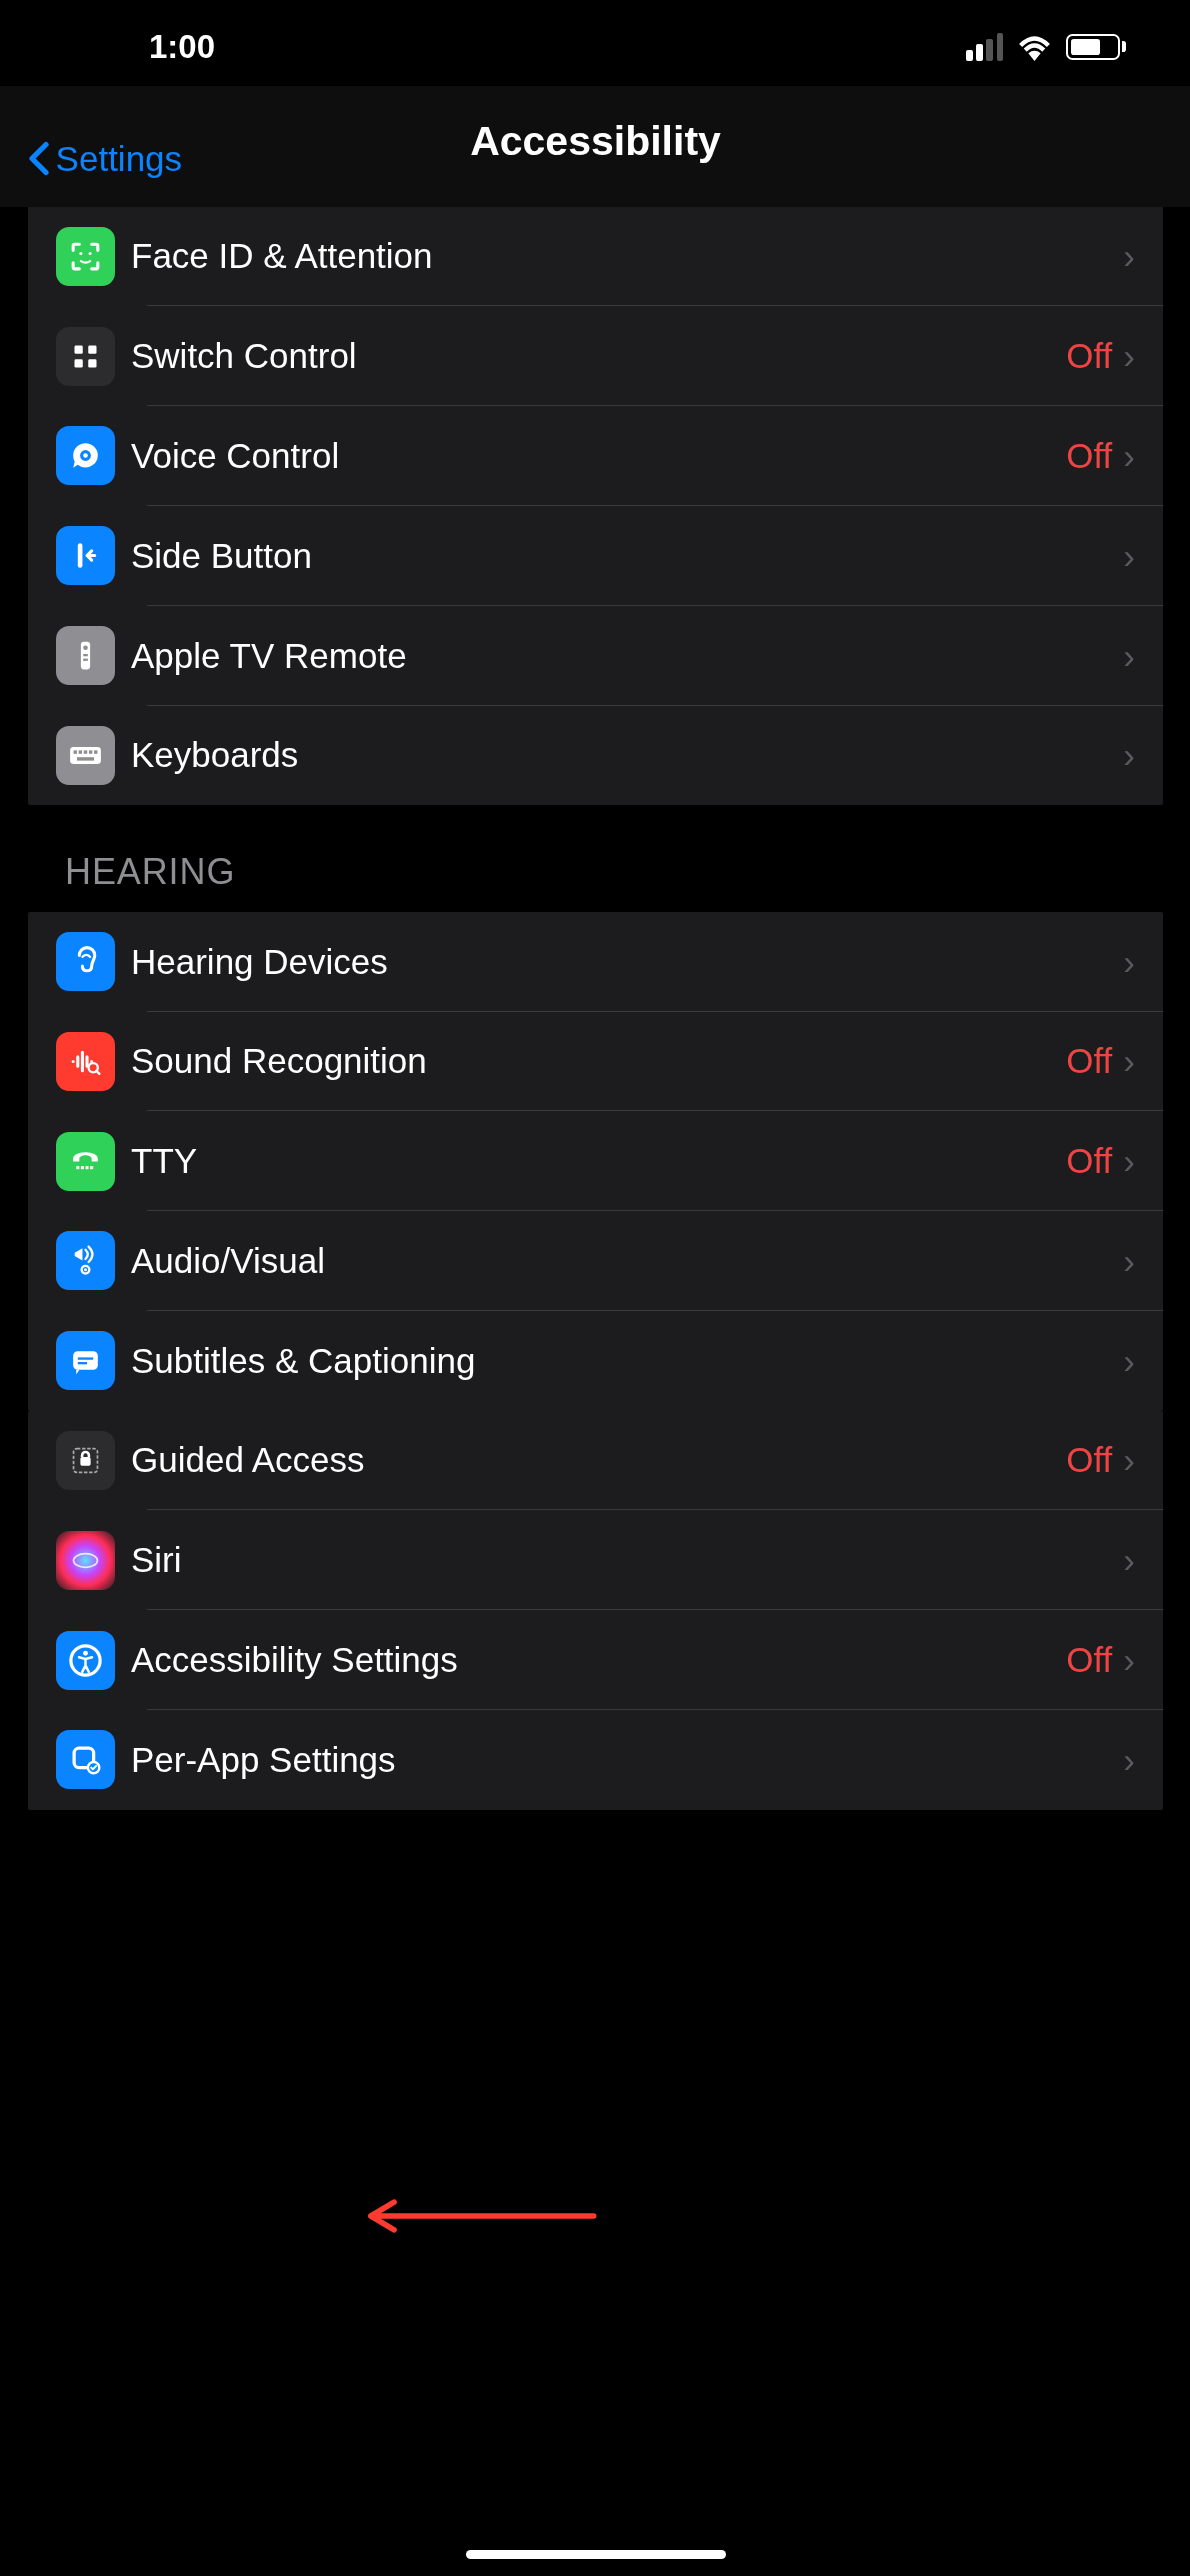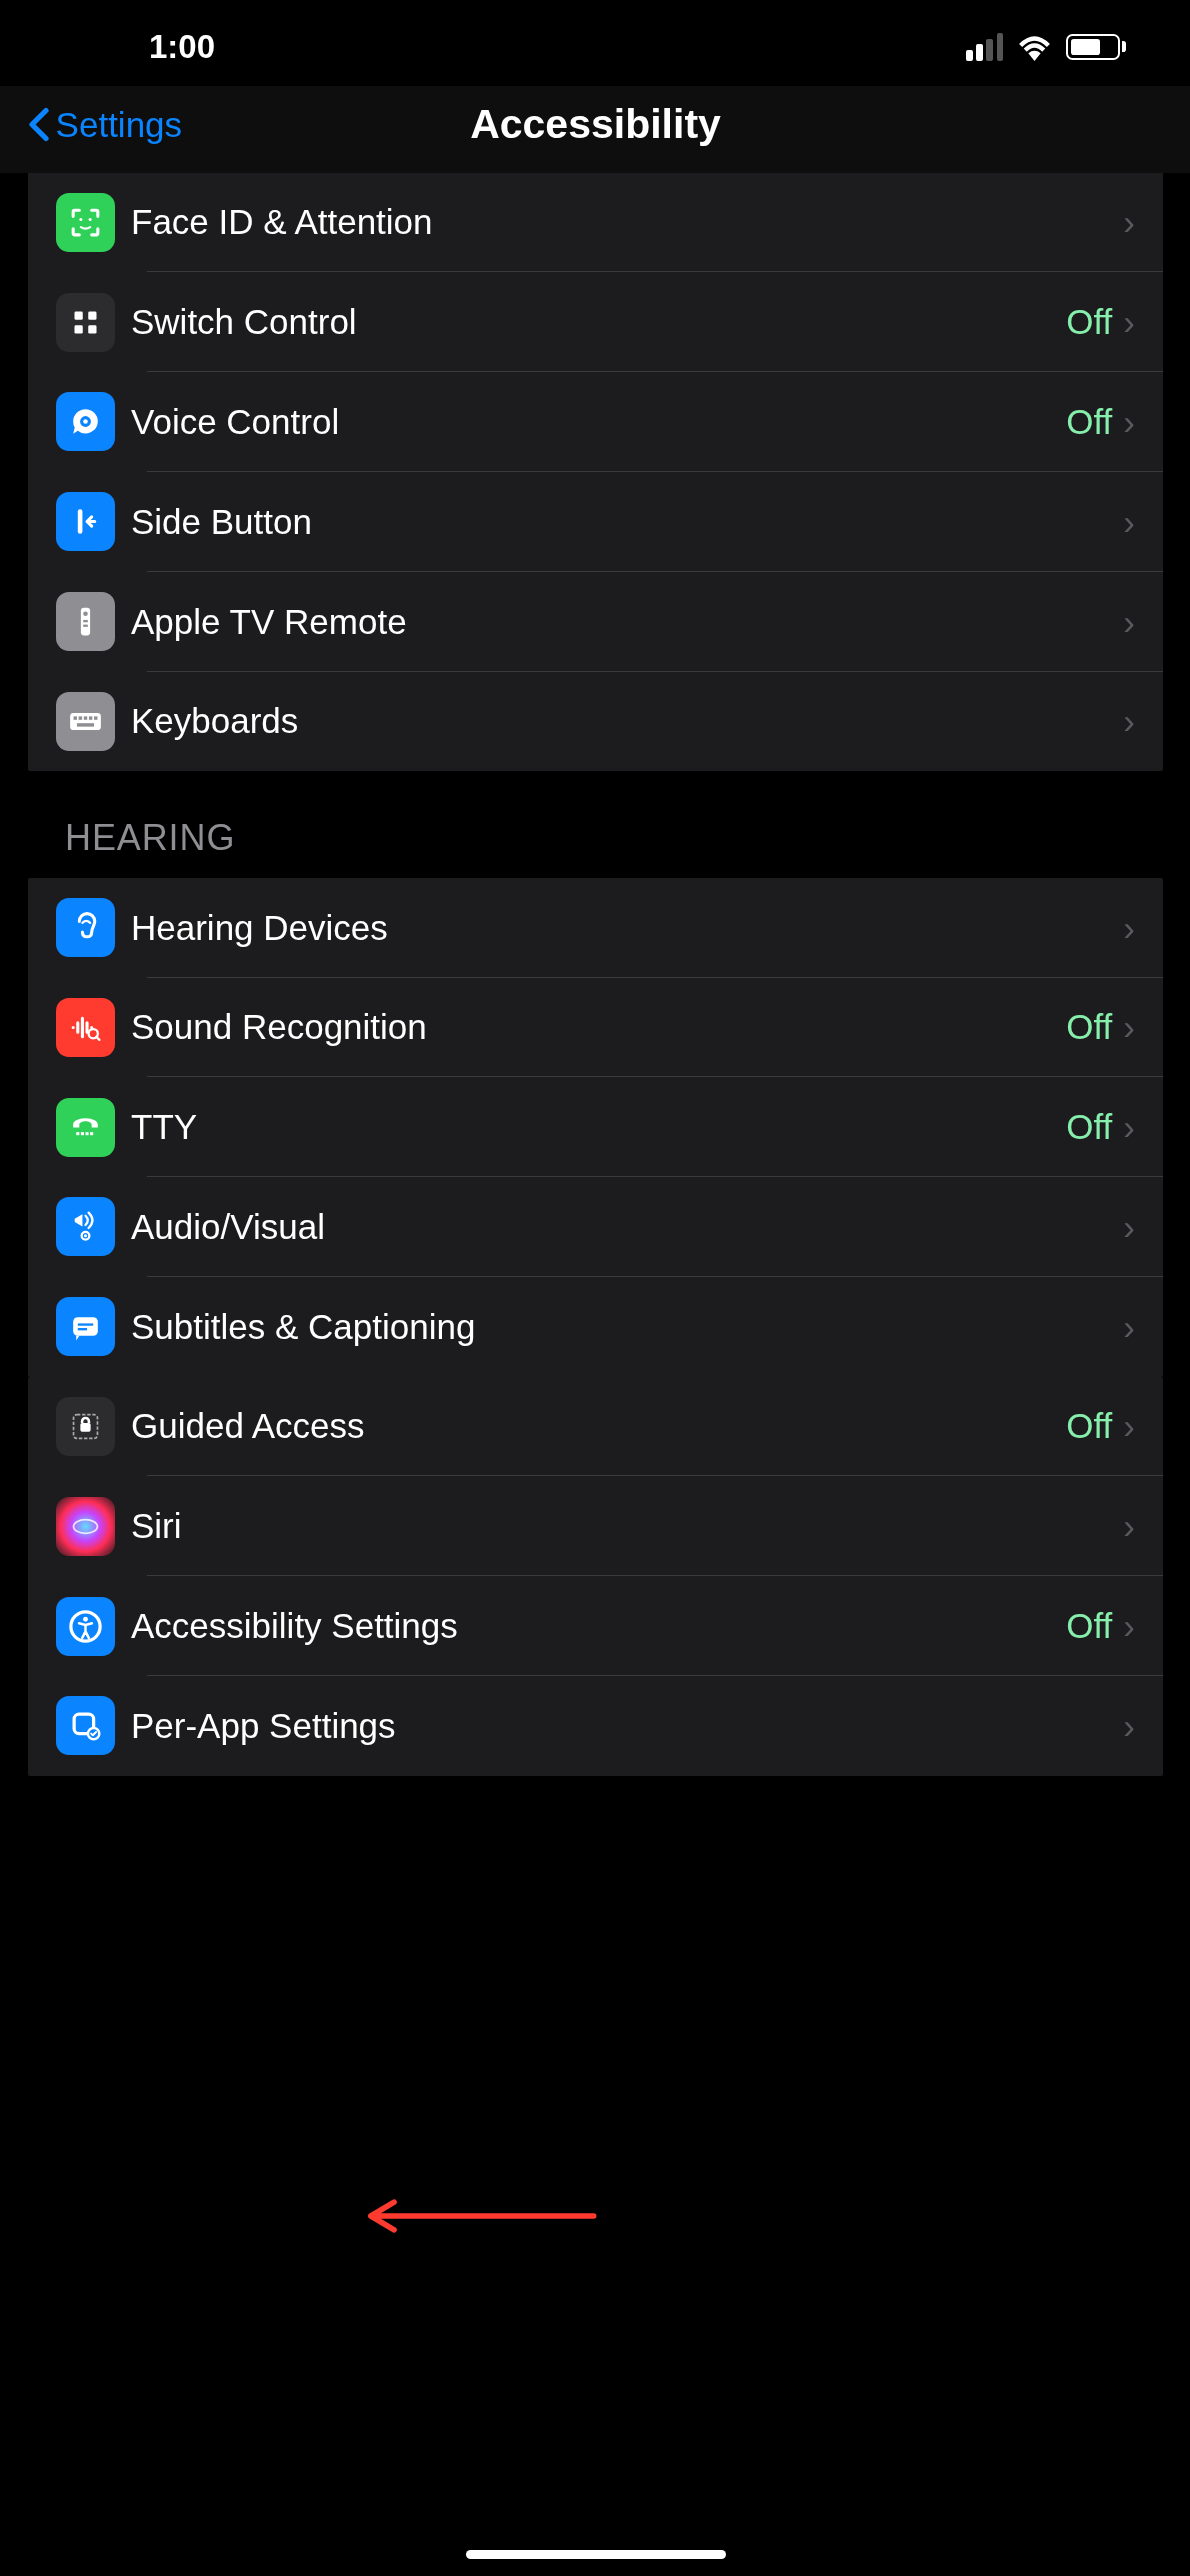--- a/index.html
+++ b/index.html
@@ -30,21 +30,21 @@
     .battery-fill { background: #fff; border-radius: 2.8px; width: 65%; }
     .battery-tip { width: 3.7px; height: 11px; background: #fff; border-radius: 0 2.8px 2.8px 0; margin-left: 1.9px; }
     
     .nav-bar {
       display: flex;
       align-items: center;
       padding: 18.5px 28px 28px 28px;
       position: relative;
       background: #0e0e0e;
     }
-    .back-button { display: flex; align-items: center; color: #0a84ff; font-size: 35px; gap: 5.6px; }
+    .back-button { display: flex; align-items: center; color: #0a84ff; font-size: 35px; gap: 5.6px; margin-top: 34px; }
     .nav-title { position: absolute; left: 50%; transform: translateX(-50%); font-size: 41px; font-weight: 600; }
     
     .content { padding: 0 28px; }
     
     .section-header {
       color: #8e8e93;
       font-size: 36px;
       letter-spacing: 0.9px;
       padding: 46px 37px 18.5px 37px;
       text-transform: uppercase;
@@ -77,21 +77,21 @@
       width: 59px;
       height: 59px;
       border-radius: 13px;
       display: flex;
       align-items: center;
       justify-content: center;
       flex-shrink: 0;
     }
     .row-content { flex: 1; display: flex; align-items: center; justify-content: space-between; }
     .row-label { font-size: 35px; color: #fff; }
-    .row-value { font-size: 35px; color: #86efac; margin-right: 11px; }
+    .row-value { font-size: 35px; color: #ef4444; margin-right: 11px; }
     .row-right { display: flex; align-items: center; }
     .chevron { color: #5a5a5e; font-size: 35px; font-weight: 300; }
     
     .annotation-arrow {
       position: absolute;
       left: 343px;
       top: 2188px;
       pointer-events: none;
     }
     

